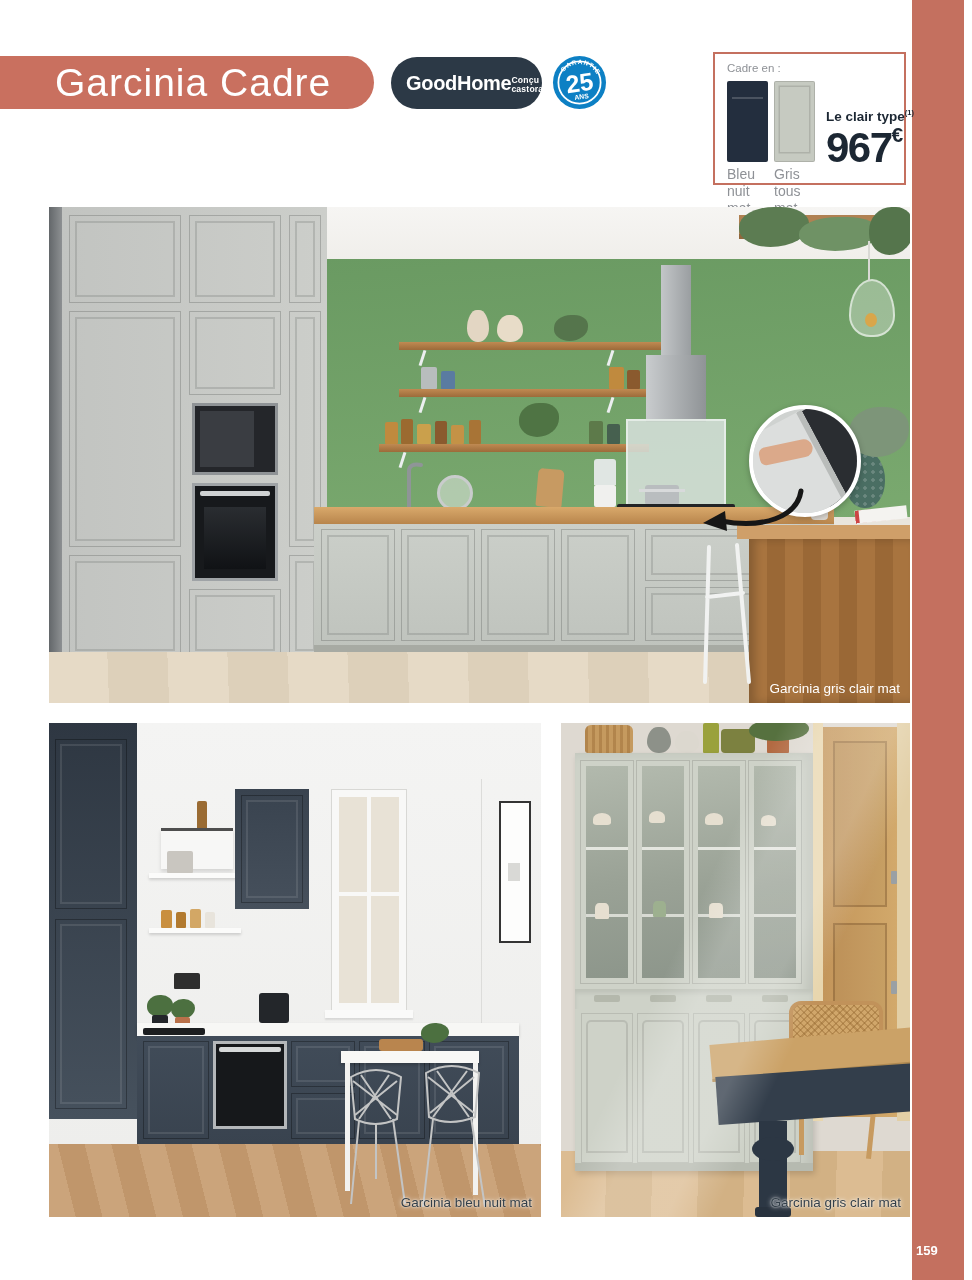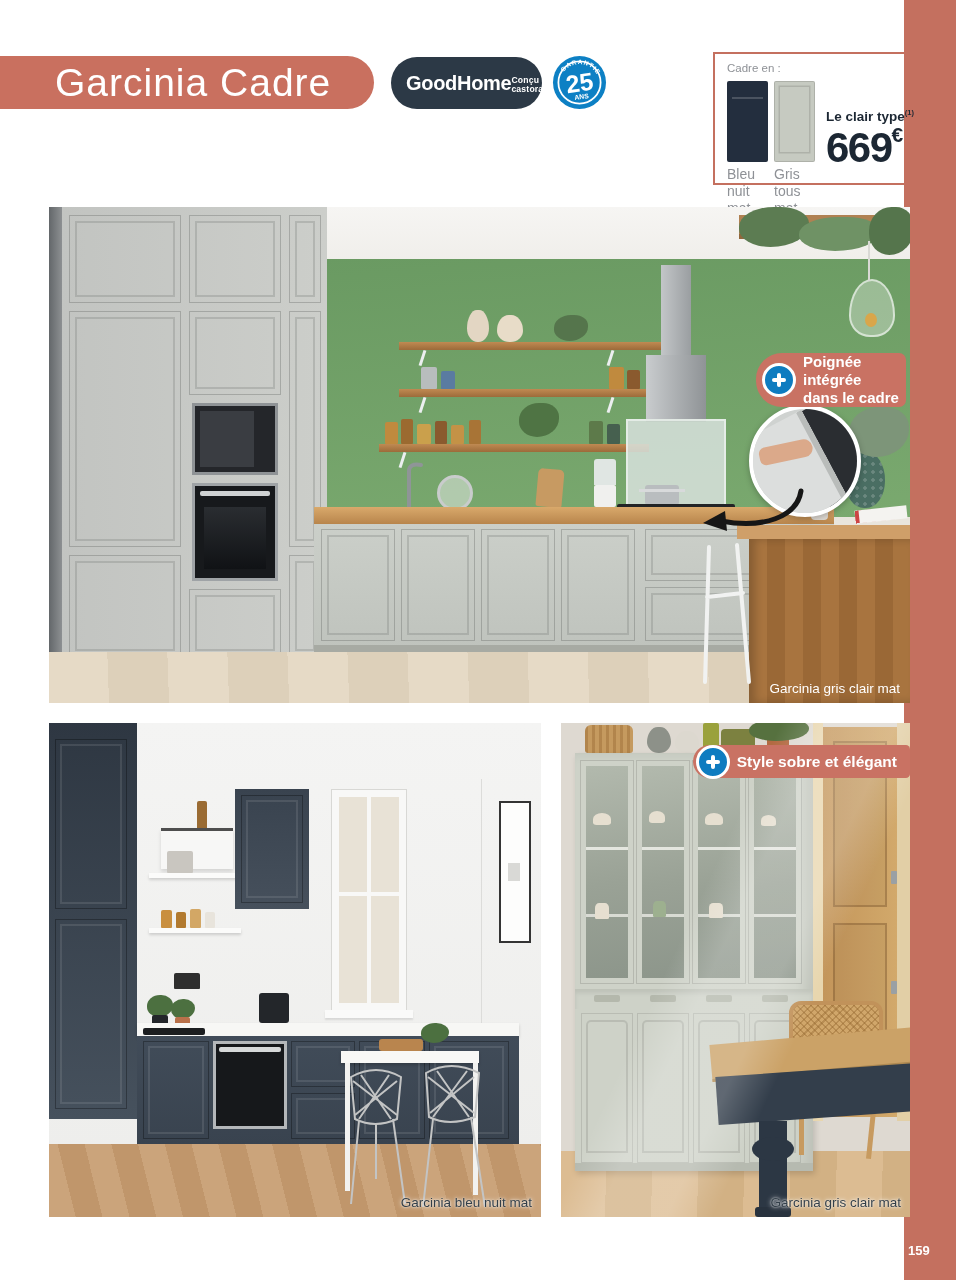--- a/index.html
+++ b/index.html
@@ -1,20 +1,20 @@
 <!DOCTYPE html>
 <html><head>
 <meta charset="utf-8">
 <style>
   html,body{margin:0;padding:0;background:#ffffff;}
   .page{position:relative;width:972px;height:1280px;background:#ffffff;overflow:hidden;
         font-family:"Liberation Sans", sans-serif;}
 
   
-  .edge-stripe{position:absolute;right:16px;top:0;width:52px;height:1280px;background:#c4705f;}
+  .edge-stripe{position:absolute;right:8px;top:0;width:52px;height:1280px;background:#c4705f;}
   .page-num{position:absolute;left:4px;top:1243px;color:#fff;font-size:13px;font-weight:600;}
 
   
   .title-banner{position:absolute;left:0;top:56px;width:374px;height:53px;background:#c9705f;
                 border-radius:0 27px 27px 0;display:flex;align-items:center;}
   .title-banner h1{margin:0 0 0 55px;font-size:39px;font-weight:300;color:#fff;letter-spacing:1px;
                    font-family:"Liberation Sans", sans-serif;}
   .gh-badge{position:absolute;left:391px;top:57px;width:151px;height:52px;background:#2c3946;
             border-radius:27px;display:flex;align-items:center;padding:0 10px 0 15px;box-sizing:border-box;gap:7px;}
   .gh-text{display:flex;flex-direction:row;line-height:1;}
@@ -272,21 +272,21 @@
   </header>
 
   <section class="offer">
     <div class="offer-label">Cadre en :</div>
     <div class="swatch navy"></div>
     <div class="swatch grey"></div>
     <div class="swatch-label l1">Bleu nuit mat</div>
     <div class="swatch-label l2">Gris tous mat</div>
     <div class="price-block">
       <div class="price-label"><span>Le clair type</span><span class="price-note">(1)</span></div>
-      <div class="price-value"><span>669</span><span class="price-cur">€</span></div>
+      <div class="price-value"><span>967</span><span class="price-cur">€</span></div>
     </div>
   </section>
 
 
   <figure class="photo p-main" style="margin:0">
     <div class="m-ceiling"></div>
     <div class="m-greenwall"></div>
 
     <div class="m-beam"></div>
     <div class="leaf" style="left:690px;top:0;width:70px;height:40px;background:#5c7c52;"></div>
@@ -370,24 +370,20 @@
     <div class="m-inset">
       <div class="mi-dark"></div>
       <div class="mi-door"></div>
       <div class="mi-hand"></div>
     </div>
     <svg class="m-arrow" viewBox="0 0 160 70">
       <path d="M132 12 C 128 38 94 50 52 42" fill="none" stroke="#161616" stroke-width="5" stroke-linecap="round"></path>
       <polygon points="56,32 34,44 58,52" fill="#161616"></polygon>
     </svg>
 
-    <div class="callout co-main">
-      <span class="plus"></span>
-      <span style="width:112px">Poignée intégrée dans le cadre</span>
-    </div>
     <figcaption class="caption light">Garcinia gris clair mat</figcaption>
   </figure>
 
   <figure class="photo p-bl" style="margin:0">
     <div class="bl-tall"></div>
     <div class="nd" style="left:6px;top:16px;width:72px;height:170px;"></div>
     <div class="nd" style="left:6px;top:196px;width:72px;height:190px;"></div>
 
     <div class="jar" style="left:148px;top:78px;width:10px;height:28px;background:#9a6b33;"></div>
     <div class="bl-hood"></div>
@@ -493,21 +489,17 @@
     <div class="br-frame2"></div>
 
     <div class="br-chairback"></div>
     <div class="br-chairleg" style="left:238px;top:340px;height:92px;"></div>
     <div class="br-chairleg" style="left:310px;top:340px;height:96px;transform:rotate(6deg);"></div>
     <div class="br-ttop"></div>
     <div class="br-apron"></div>
     <div class="br-tleg"></div>
     <div class="br-light"></div>
 
-    <div class="callout co-br">
-      <span class="plus"></span>
-      <span>Style sobre et élégant</span>
-    </div>
     <figcaption class="caption dark">Garcinia gris clair mat</figcaption>
   </figure>
 
 
 </div>
 
 </body></html>

